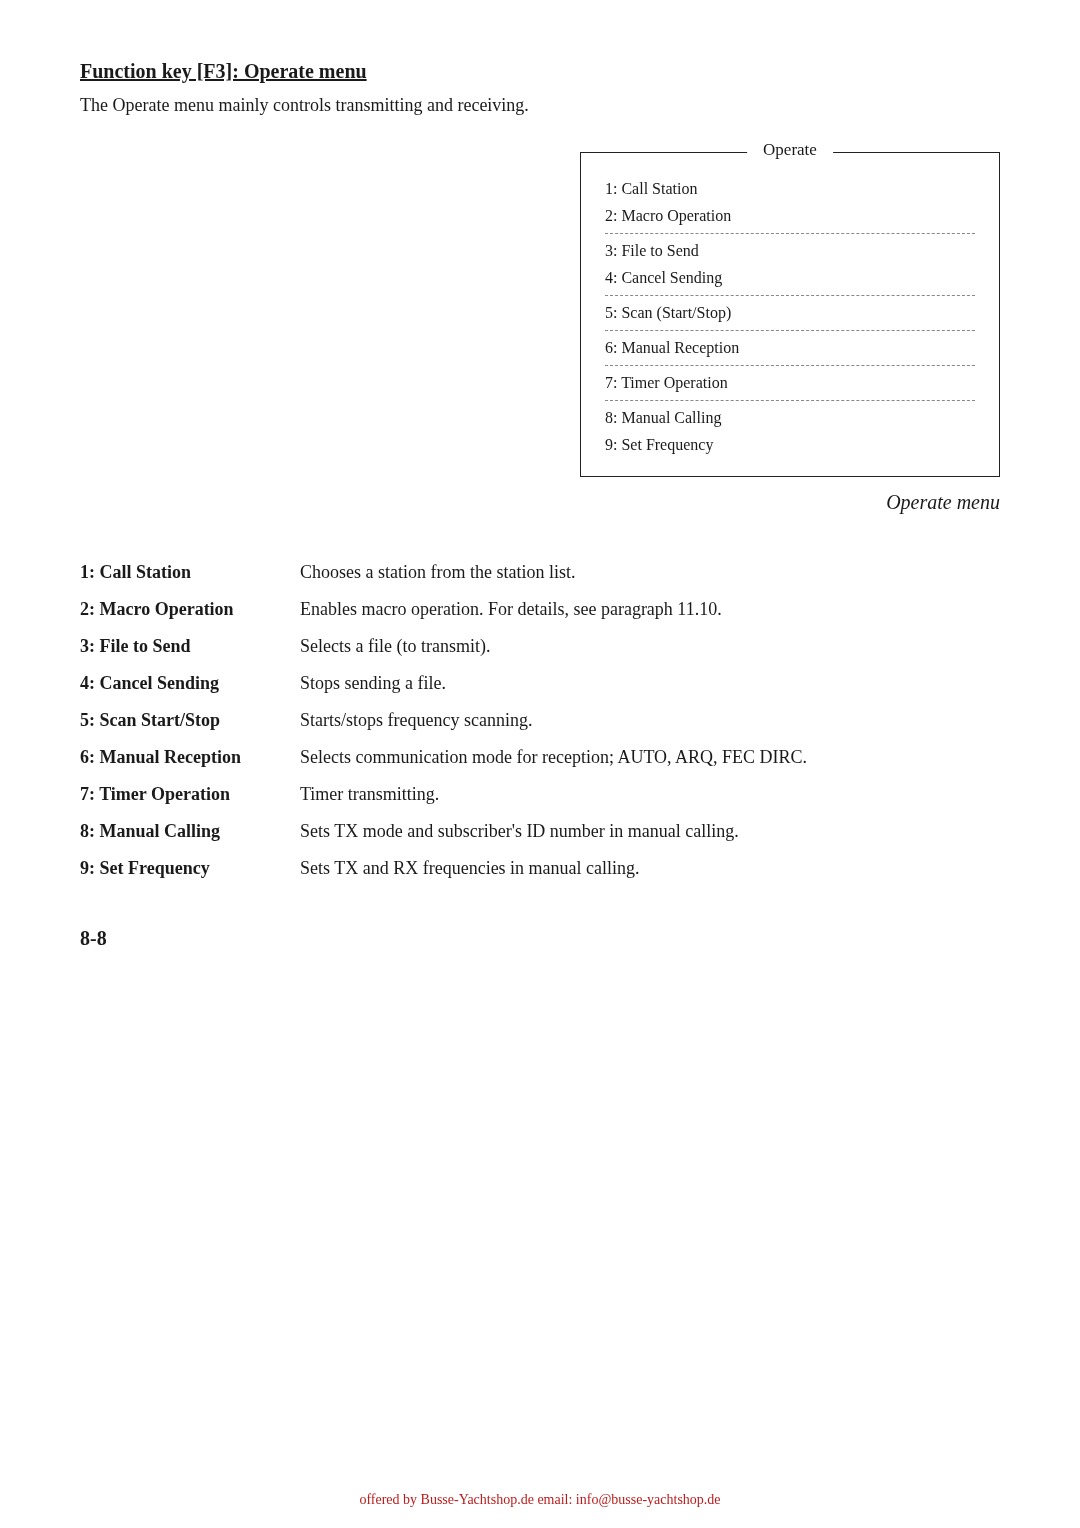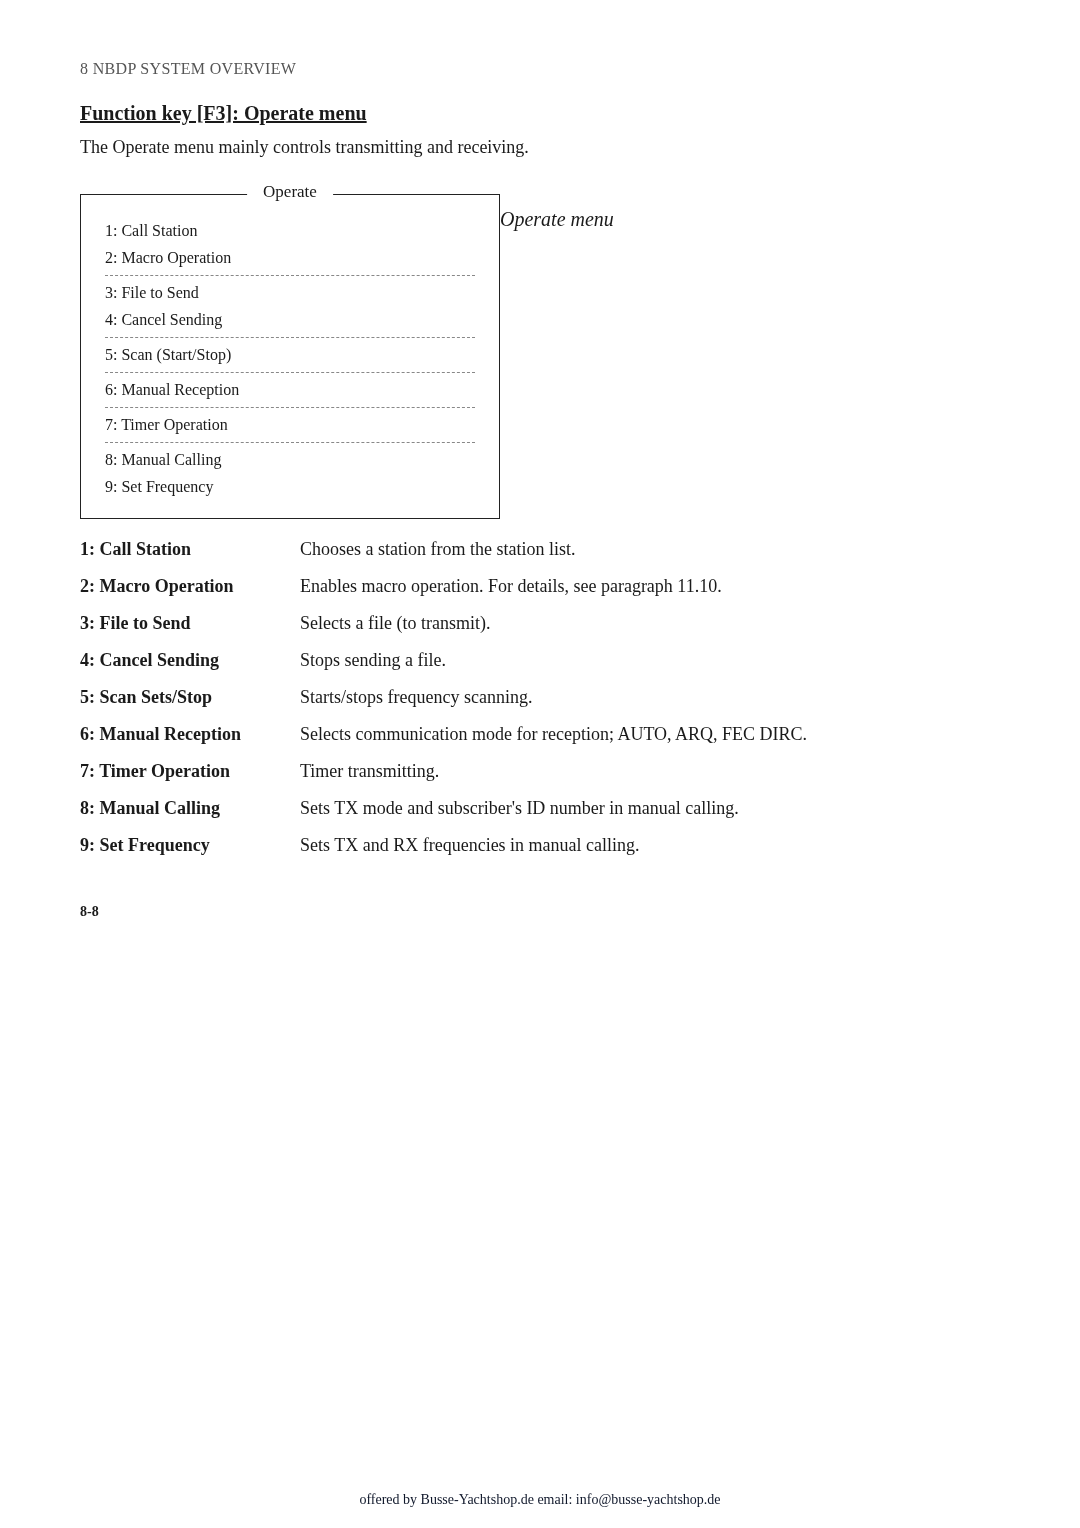--- a/index.html
+++ b/index.html
@@ -26,22 +26,22 @@
       font-weight: bold;
       text-decoration: underline;
       margin-bottom: 12px;
     }
     .intro-text {
       font-size: 18px;
       margin-bottom: 36px;
     }
     .menu-box-wrapper {
       display: flex;
-      flex-direction: row;
-      align-items: flex-start;
+      flex-direction: column;
+      align-items: flex-end;
       margin-bottom: 12px;
     }
     .menu-box {
       border: 1.5px solid #222;
       width: 420px;
       padding: 16px 24px 16px 24px;
       position: relative;
     }
     .menu-box-title {
       position: absolute;
@@ -89,39 +89,38 @@
     .desc-table td:first-child {
       font-weight: bold;
       width: 220px;
       padding-right: 20px;
       white-space: nowrap;
     }
     .desc-table td:last-child {
       width: calc(100% - 220px);
     }
     .page-number {
-      font-size: 14px;
+      font-size: 20px;
       font-weight: bold;
       margin-top: 40px;
     }
     .footer {
       position: absolute;
       bottom: 20px;
       left: 0;
       right: 0;
       text-align: center;
       font-size: 14px;
-      color: #0f172a;
+      color: #b91c1c;
     }
   </style>
 </head>
 <body>
 
 <div class="page">
-  <div class="section-header">8   NBDP SYSTEM OVERVIEW</div>
 
   <div class="heading">Function key [F3]: Operate menu</div>
 
   <div class="intro-text">The Operate menu mainly controls transmitting and receiving.</div>
 
   <div class="menu-box-wrapper">
     <div class="menu-box">
       <span class="menu-box-title">Operate</span>
       <div class="menu-box-items">
 
@@ -161,21 +160,21 @@
         </tr>
         <tr>
           <td>3: File to Send</td>
           <td>Selects a file (to transmit).</td>
         </tr>
         <tr>
           <td>4: Cancel Sending</td>
           <td>Stops sending a file.</td>
         </tr>
         <tr>
-          <td>5: Scan Sets/Stop</td>
+          <td>5: Scan Start/Stop</td>
           <td>Starts/stops frequency scanning.</td>
         </tr>
         <tr>
           <td>6: Manual Reception</td>
           <td>Selects communication mode for reception; AUTO, ARQ, FEC DIRC.</td>
         </tr>
         <tr>
           <td>7: Timer Operation</td>
           <td>Timer transmitting.</td>
         </tr>

